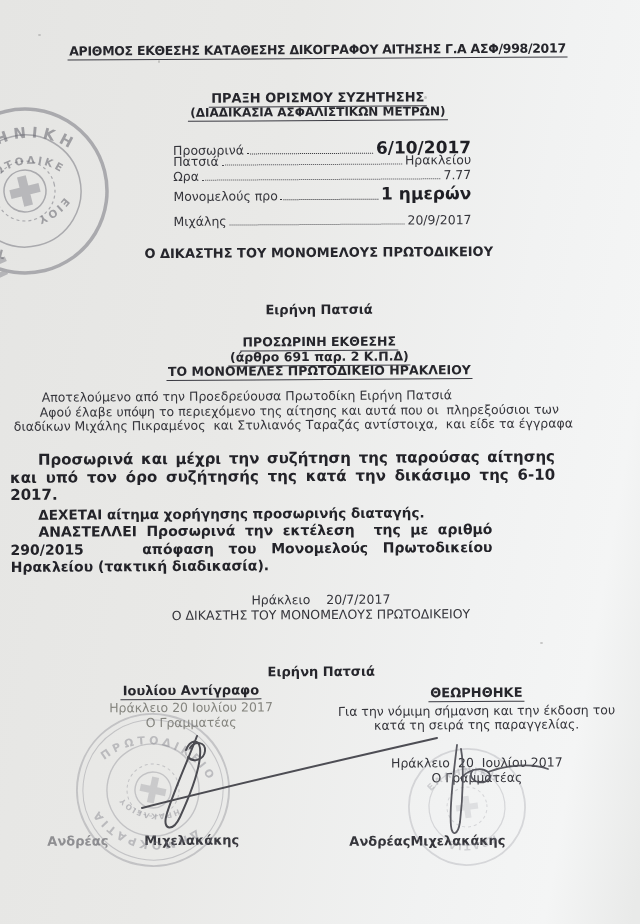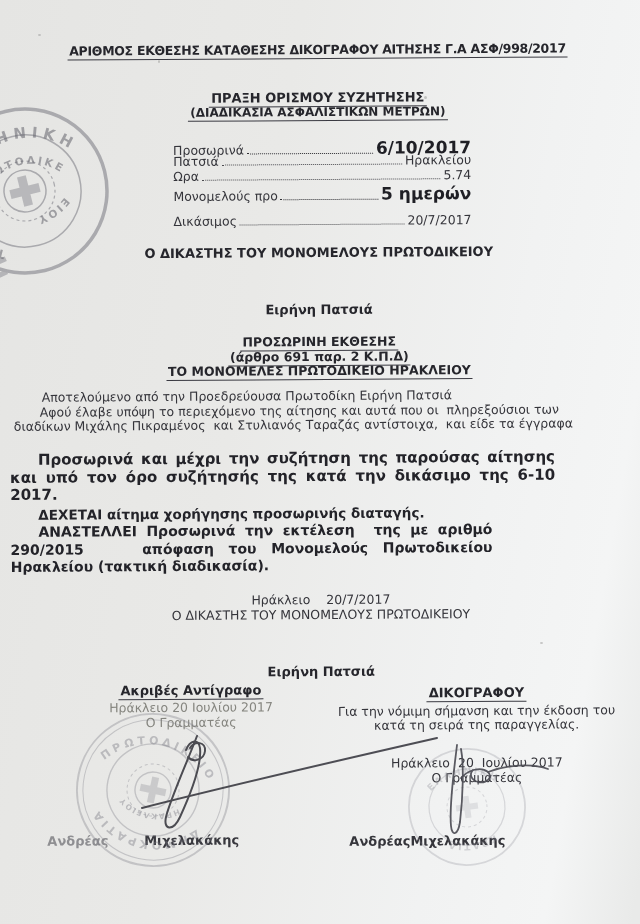--- a/index.html
+++ b/index.html
@@ -108,31 +108,31 @@
         <span class="val">6/10/2017</span>
       </div>
       <div class="frow">
         <span class="lbl">Πατσιά</span>
         <span class="leader"></span>
         <span class="val">Ηρακλείου</span>
       </div>
       <div class="frow">
         <span class="lbl">Ωρα</span>
         <span class="leader"></span>
-        <span class="val">5.74</span>
+        <span class="val">7.77</span>
       </div>
       <div class="frow boldrow">
         <span class="lbl">Μονομελούς προ</span>
         <span class="leader"></span>
-        <span class="val">5 ημερών</span>
+        <span class="val">1 ημερών</span>
       </div>
       <div class="frow place">
-        <span class="lbl">Δικάσιμος</span>
-        <span class="leader"></span>
-        <span class="val">20/7/2017</span>
+        <span class="lbl">Μιχάλης</span>
+        <span class="leader"></span>
+        <span class="val">20/9/2017</span>
       </div>
     </div>
 
     <div class="abs center judge-heading-1 b">Ο ΔΙΚΑΣΤΗΣ ΤΟΥ ΜΟΝΟΜΕΛΟΥΣ ΠΡΩΤΟΔΙΚΕΙΟΥ</div>
     <div class="abs center judge-name-1 b">Ειρήνη Πατσιά</div>
 
     <div class="abs center order-line1 b"><span class="u">ΠΡΟΣΩΡΙΝΗ ΕΚΘΕΣΗΣ</span></div>
     <div class="abs center order-line2 b"><span class="u">(άρθρο 691 παρ. 2 Κ.Π.Δ)</span></div>
     <div class="abs center order-line3 b"><span class="u">ΤΟ ΜΟΝΟΜΕΛΕΣ ΠΡΩΤΟΔΙΚΕΙΟ ΗΡΑΚΛΕΙΟΥ</span></div>
 
@@ -140,27 +140,27 @@
     <div class="abs par2 pre">Αφού έλαβε υπόψη το περιεχόμενο της αίτησης και αυτά που οι  πληρεξούσιοι των διαδίκων Μιχάλης Πικραμένος  και Στυλιανός Ταραζάς αντίστοιχα,  και είδε τα έγγραφα</div>
     <div class="abs ruling1 pre">Προσωρινά και μέχρι την συζήτηση της παρούσας αίτησης και υπό τον όρο συζήτησής της κατά την δικάσιμο της 6-10 2017.</div>
     <div class="abs ruling2 pre">ΔΕΧΕΤΑΙ αίτημα χορήγησης προσωρινής διαταγής.</div>
     <div class="abs ruling3 pre">ΑΝΑΣΤΕΛΛΕΙ Προσωρινά την εκτέλεση  της με αριθμό 290/2015    απόφαση του Μονομελούς Πρωτοδικείου Ηρακλείου (τακτική διαδικασία).</div>
 
     <div class="abs center closing-place pre">Ηράκλειο    20/7/2017</div>
     <div class="abs center closing-heading">Ο ΔΙΚΑΣΤΗΣ ΤΟΥ ΜΟΝΟΜΕΛΟΥΣ ΠΡΩΤΟΔΙΚΕΙΟΥ</div>
     <div class="abs center closing-name b">Ειρήνη Πατσιά</div>
 
     <div class="abs cert-left">
-      <div class="title b"><span class="u">Ακριβές Αντίγραφο</span></div>
+      <div class="title b"><span class="u">Ιουλίου Αντίγραφο</span></div>
       <div class="fade">Ηράκλειο 20 Ιουλίου 2017</div>
       <div class="fade">Ο Γραμματέας</div>
     </div>
 
     <div class="abs cert-right">
-      <div class="title b"><span class="u">ΔΙΚΟΓΡΑΦΟΥ</span></div>
+      <div class="title b"><span class="u">ΘΕΩΡΗΘΗΚΕ</span></div>
       <div class="note pre">Για την νόμιμη σήμανση και την έκδοση του  κατά τη σειρά της παραγγελίας.</div>
       <div class="pd pre">Ηράκλειο  20  Ιουλίου 2017</div>
       <div>Ο Γραμματέας</div>
     </div>
 
     <div class="abs names-left">
       <span class="first">Ανδρέας</span>
       <span class="last">Μιχελακάκης</span>
     </div>
     <div class="abs names-right">

